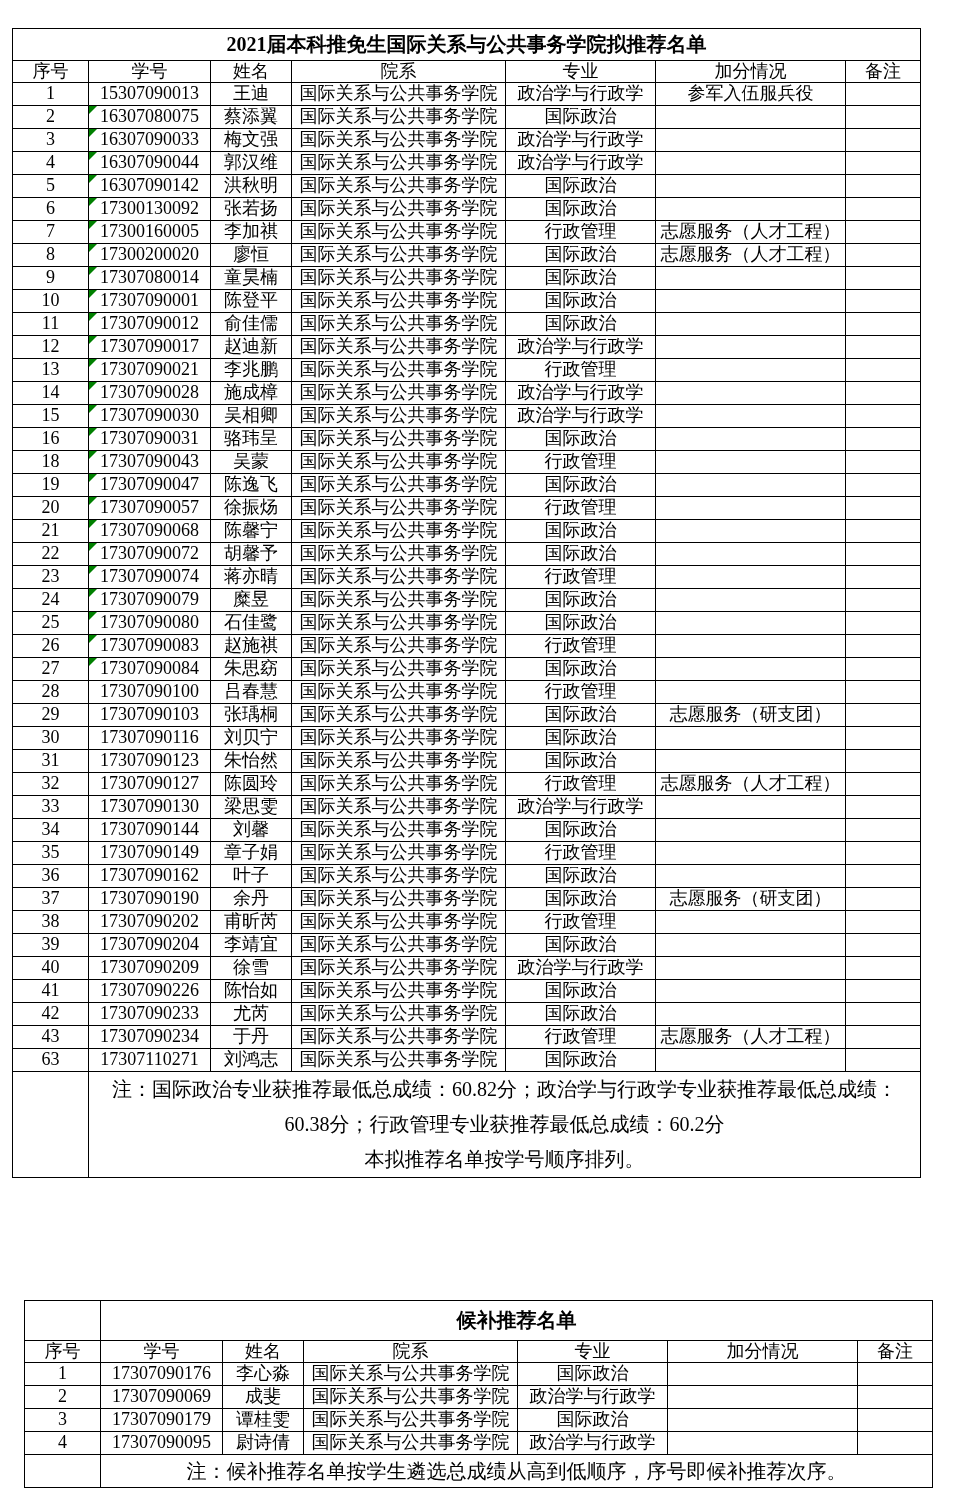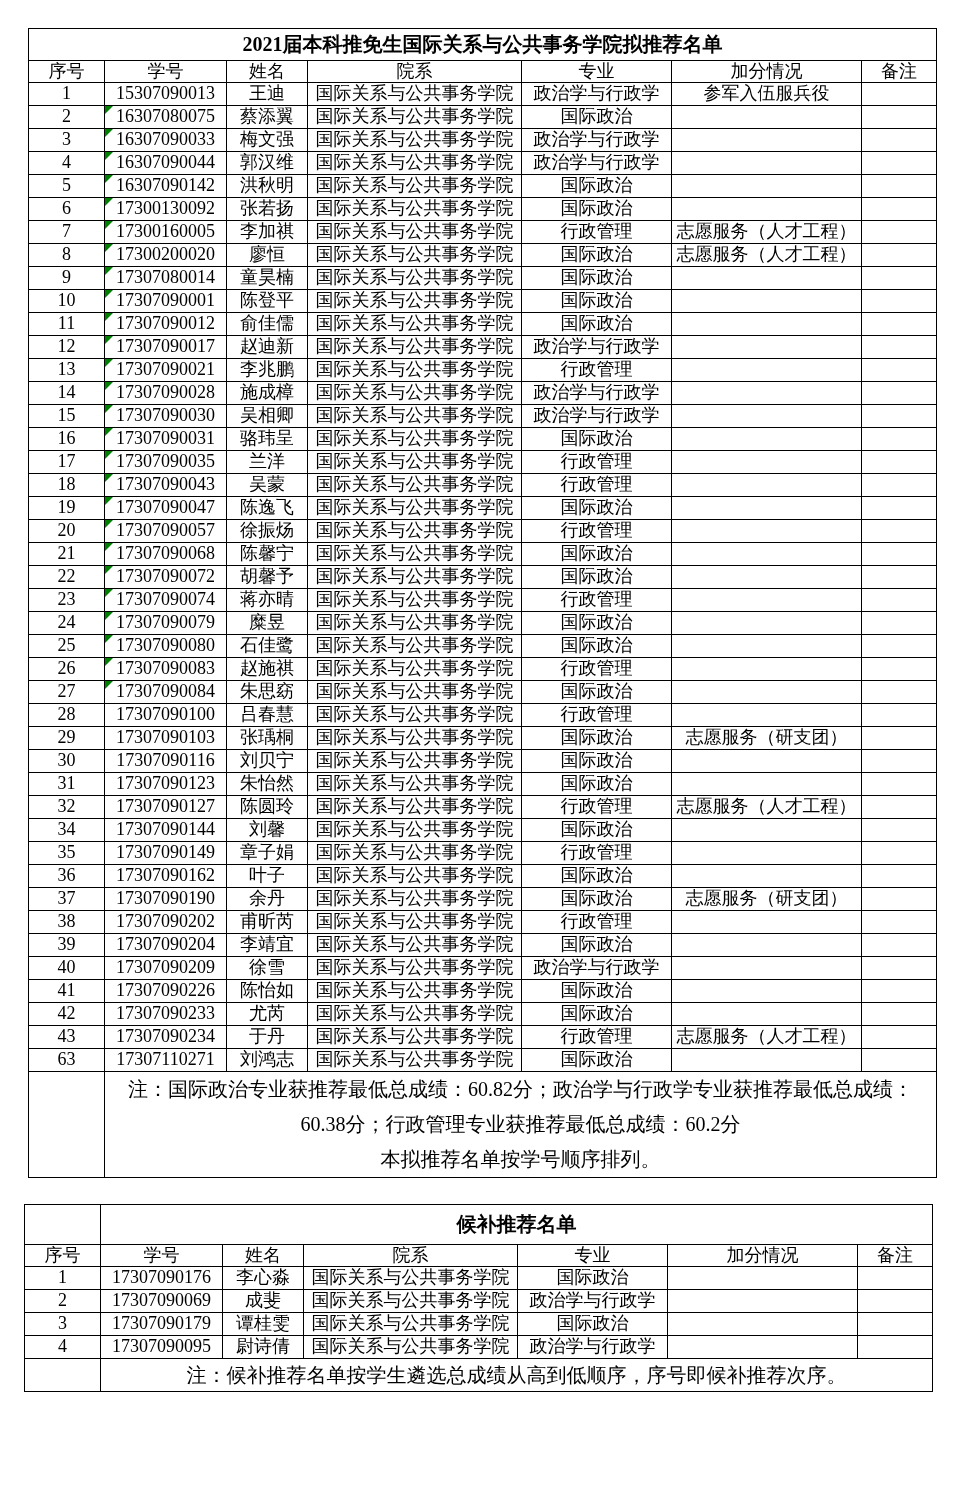--- a/index.html
+++ b/index.html
@@ -14,22 +14,22 @@
     font-size:18px;line-height:1.15;padding:0 2px;box-sizing:border-box;
   }
   .col-no{width:76px;}
   .col-id{width:122px;}
   .col-name{width:81px;}
   .col-dept{width:214px;}
   .col-major{width:150px;}
   .col-bonus{width:190px;}
   .col-remark{width:75px;}
 
-  #table1{position:absolute;left:28px;top:28px;width:908px;}
-  #table2{position:absolute;left:24px;top:1204px;width:908px;}
+  #table1{position:absolute;left:12px;top:28px;width:908px;}
+  #table2{position:absolute;left:24px;top:1300px;width:908px;}
 
   .title-row td{height:32px;font-weight:bold;font-size:20px;}
   .header-row th{height:19px;font-size:18px;}
   tr.data-row td{height:23px;}
   .id-cell{position:relative;}
   .flag{
     position:absolute;left:0;top:0;width:0;height:0;display:block;
     border-top:8px solid #008000;border-right:8px solid transparent;
   }
   .note-row td{height:98px;vertical-align:middle;}
@@ -206,29 +206,20 @@
       <tr class="data-row">
         <td>16</td>
         <td class="id-cell"><span class="flag"></span>17307090031</td>
         <td>骆玮呈</td>
         <td>国际关系与公共事务学院</td>
         <td>国际政治</td>
         <td></td>
         <td></td>
       </tr>
       <tr class="data-row">
-        <td>17</td>
-        <td class="id-cell"><span class="flag"></span>17307090035</td>
-        <td>兰洋</td>
-        <td>国际关系与公共事务学院</td>
-        <td>行政管理</td>
-        <td></td>
-        <td></td>
-      </tr>
-      <tr class="data-row">
         <td>18</td>
         <td class="id-cell"><span class="flag"></span>17307090043</td>
         <td>吴蒙</td>
         <td>国际关系与公共事务学院</td>
         <td>行政管理</td>
         <td></td>
         <td></td>
       </tr>
       <tr class="data-row">
         <td>19</td>
@@ -347,20 +338,29 @@
         <td></td>
         <td></td>
       </tr>
       <tr class="data-row">
         <td>32</td>
         <td class="id-cell">17307090127</td>
         <td>陈圆玲</td>
         <td>国际关系与公共事务学院</td>
         <td>行政管理</td>
         <td>志愿服务（人才工程）</td>
+        <td></td>
+      </tr>
+      <tr class="data-row">
+        <td>33</td>
+        <td class="id-cell">17307090130</td>
+        <td>梁思雯</td>
+        <td>国际关系与公共事务学院</td>
+        <td>政治学与行政学</td>
+        <td></td>
         <td></td>
       </tr>
       <tr class="data-row">
         <td>34</td>
         <td class="id-cell">17307090144</td>
         <td>刘馨</td>
         <td>国际关系与公共事务学院</td>
         <td>国际政治</td>
         <td></td>
         <td></td>

